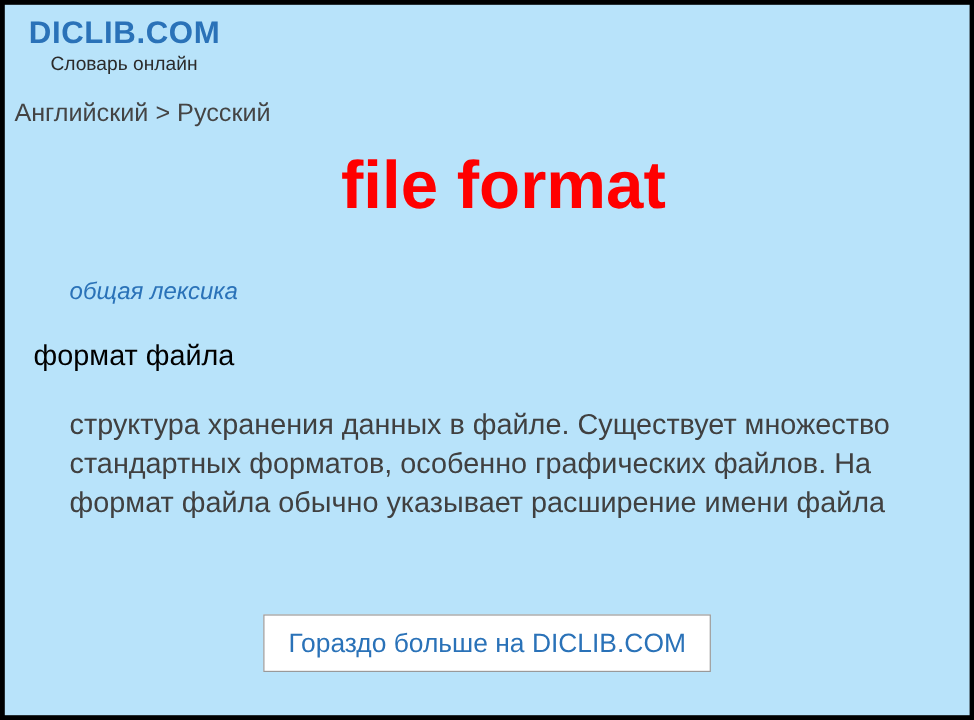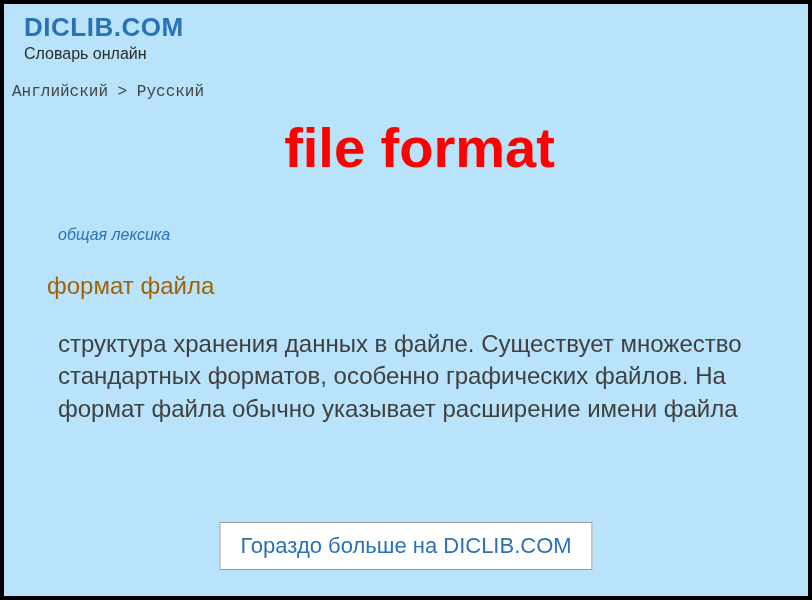--- a/index.html
+++ b/index.html
@@ -22,55 +22,55 @@
     .site-title {
       color: #2a72b8;
       font-size: 26px;
       font-weight: bold;
       letter-spacing: 0.5px;
     }
     .site-subtitle {
       color: #2b2b2b;
       font-size: 16px;
       margin-top: 2px;
+      margin-left: 18px;
     }
     .breadcrumb {
       color: #444;
-      font-size: 16px;
+      font-size: 21px;
       margin: 18px 0 0 8px;
-      font-family: Liberation Mono, monospace;
     }
     .headword {
       color: #ff0000;
       font-size: 56px;
       font-weight: bold;
       text-align: center;
       margin-top: 14px;
       margin-left: 27px;
     }
     .category {
       color: #2a72b8;
       font-style: italic;
-      font-size: 16px;
+      font-size: 20px;
       margin: 46px 0 12px 54px;
     }
     .definition-short {
-      color: #a16207;
+      color: #000000;
       font-size: 24px;
-      margin: 28px 0 0 43px;
+      margin: 28px 0 0 24px;
     }
     .definition-long {
       color: #404040;
       font-size: 24px;
       margin: 28px 54px 0 54px;
       line-height: 1.35;
     }
     .cta-button {
       position: absolute;
-      bottom: 26px;
+      bottom: 36px;
       left: 50%;
       transform: translateX(-50%);
       background: #ffffff;
       border: 1px solid #999;
       color: #2a72b8;
       font-size: 22px;
       padding: 10px 20px;
       cursor: pointer;
       white-space: nowrap;
     }

